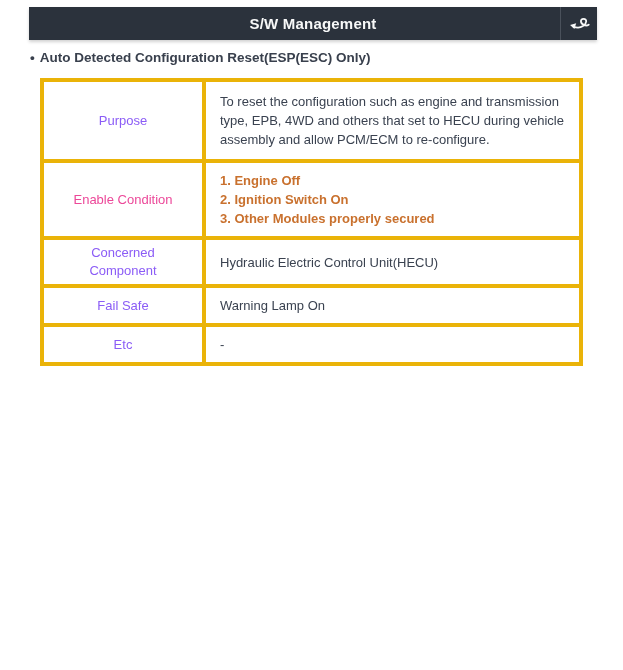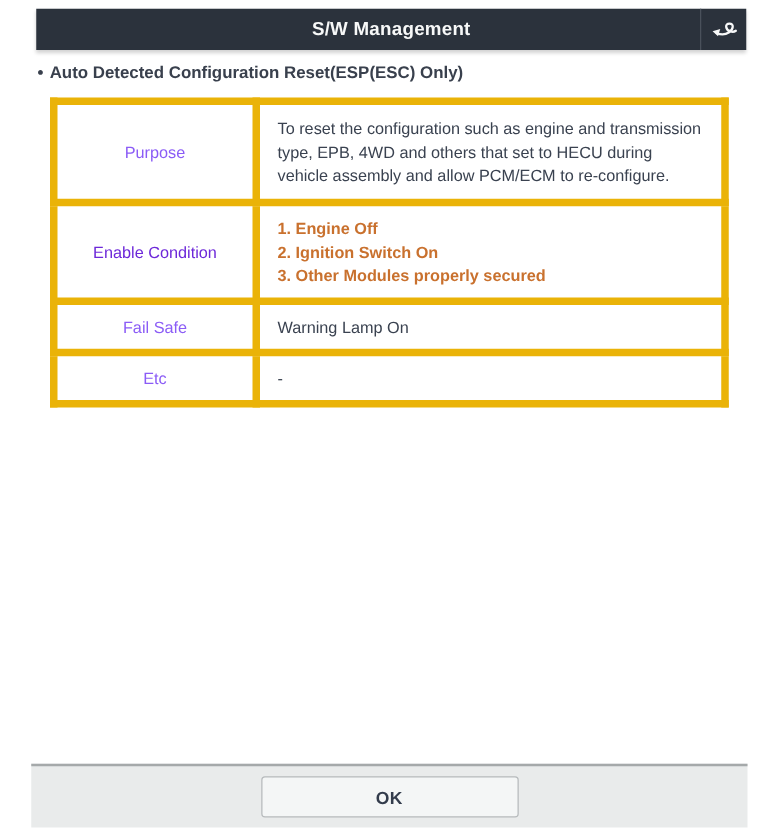--- a/index.html
+++ b/index.html
@@ -44,21 +44,21 @@
 
   
   table.info{
     position:absolute; left:40px; top:78px;
     width:543px;
     border-collapse:collapse;
     table-layout:fixed;
     border:1px solid #a9adaf;
   }
   table.info td{
-    border:6px solid #eab308;
+    border:4px solid #eab308;
     font-size:13px;
     vertical-align:middle;
   }
   td.label-cell{
     width:162px;
     text-align:center;
     color:#8b5cf6;
     white-space:pre-line;
     line-height:18px;
     padding:4px 8px;
@@ -117,35 +117,37 @@
     <span>Auto Detected Configuration Reset(ESP(ESC) Only)</span>
   </div>
 
   <table class="info">
     <tbody>
       <tr class="r0">
         <td class="label-cell">Purpose</td>
         <td class="value-cell">To reset the configuration such as engine and transmission type, EPB, 4WD and others that set to HECU during vehicle assembly and allow PCM/ECM to re-configure.</td>
       </tr>
       <tr class="r1">
-        <td class="label-cell accent" style="color: #6d28d9;">Enable Condition</td>
+        <td class="label-cell accent" style="color: #ec4899;">Enable Condition</td>
         <td class="value-cell accent" style="color: rgb(201, 113, 46); font-weight: bold;">
           <div>1. Engine Off</div>
           <div>2. Ignition Switch On</div>
           <div>3. Other Modules properly secured</div>
         </td>
+      </tr>
+      <tr class="r2">
+        <td class="label-cell">Concerned
+Component</td>
+        <td class="value-cell">Hydraulic Electric Control Unit(HECU)</td>
       </tr>
       <tr class="r4">
         <td class="label-cell">Fail Safe</td>
         <td class="value-cell">Warning Lamp On</td>
       </tr>
       <tr class="r5">
         <td class="label-cell">Etc</td>
         <td class="value-cell">-</td>
       </tr>
     </tbody>
   </table>
 
-  <div class="footer">
-    <button class="ok-button">OK</button>
-  </div>
 
 </div>
 
 </body></html>

